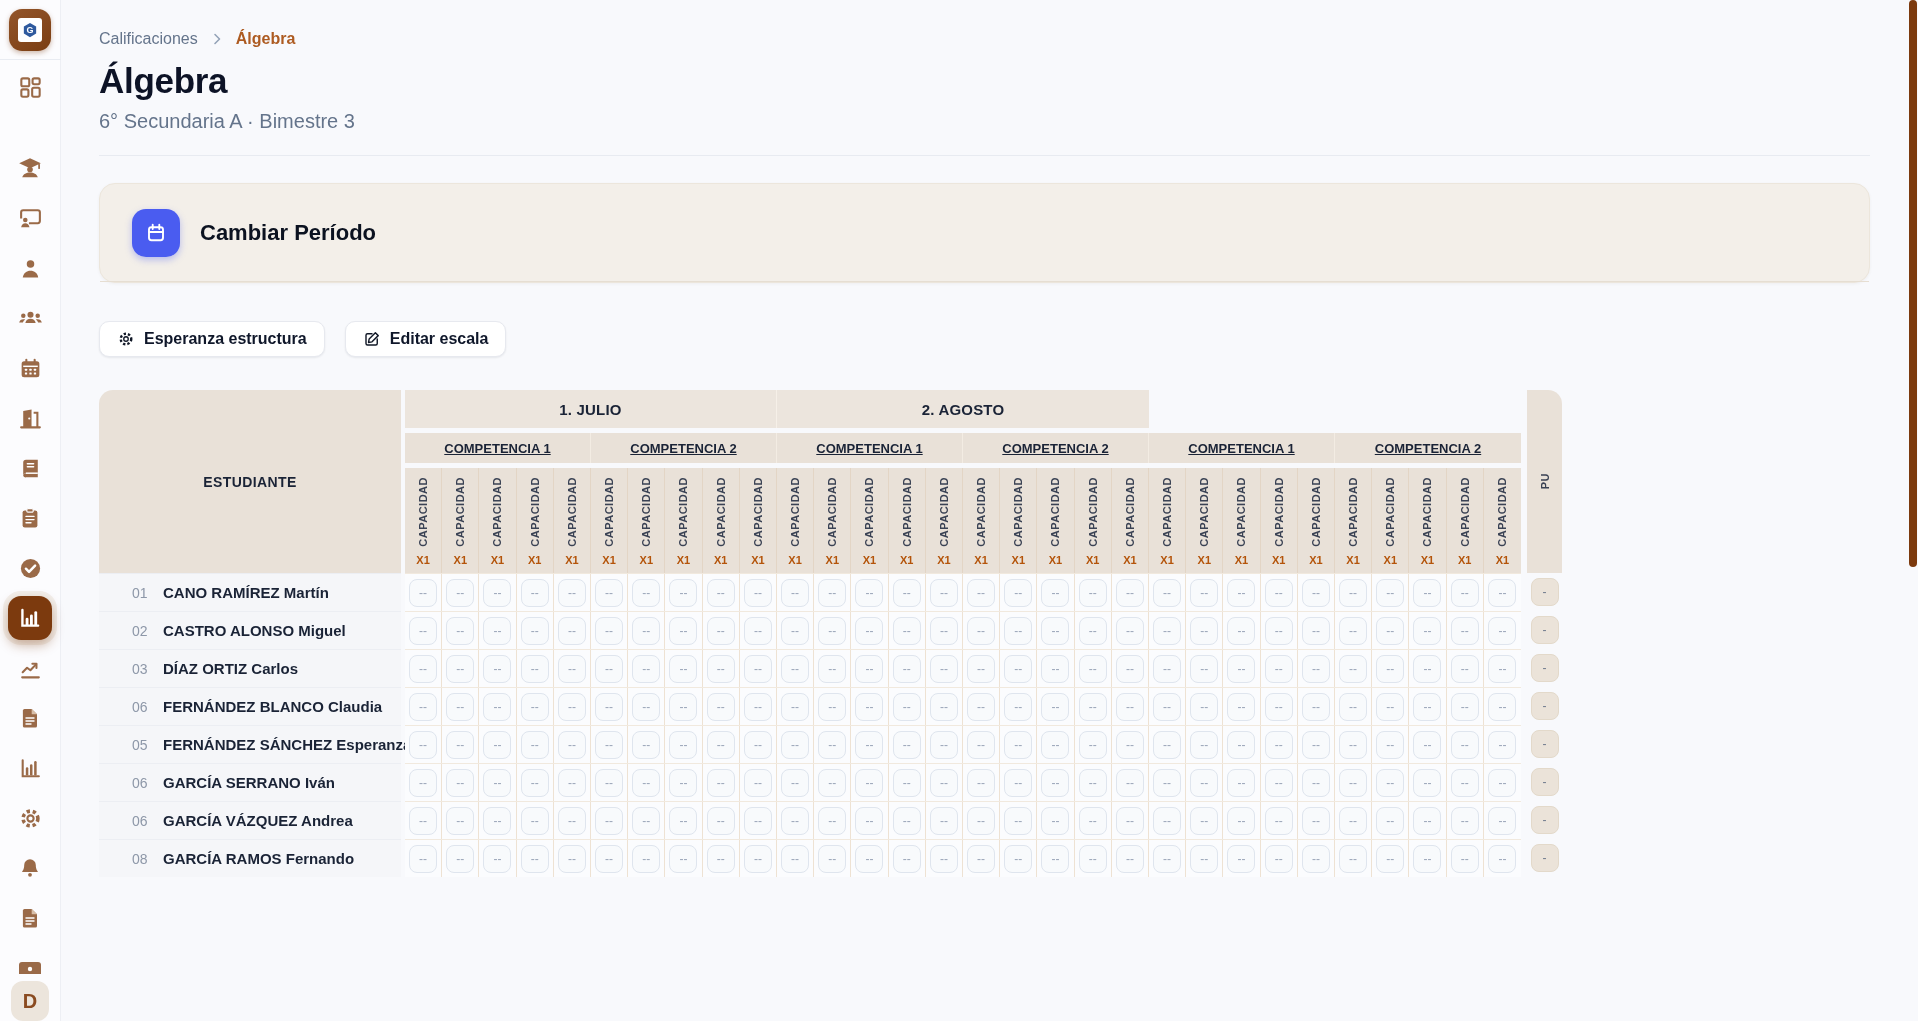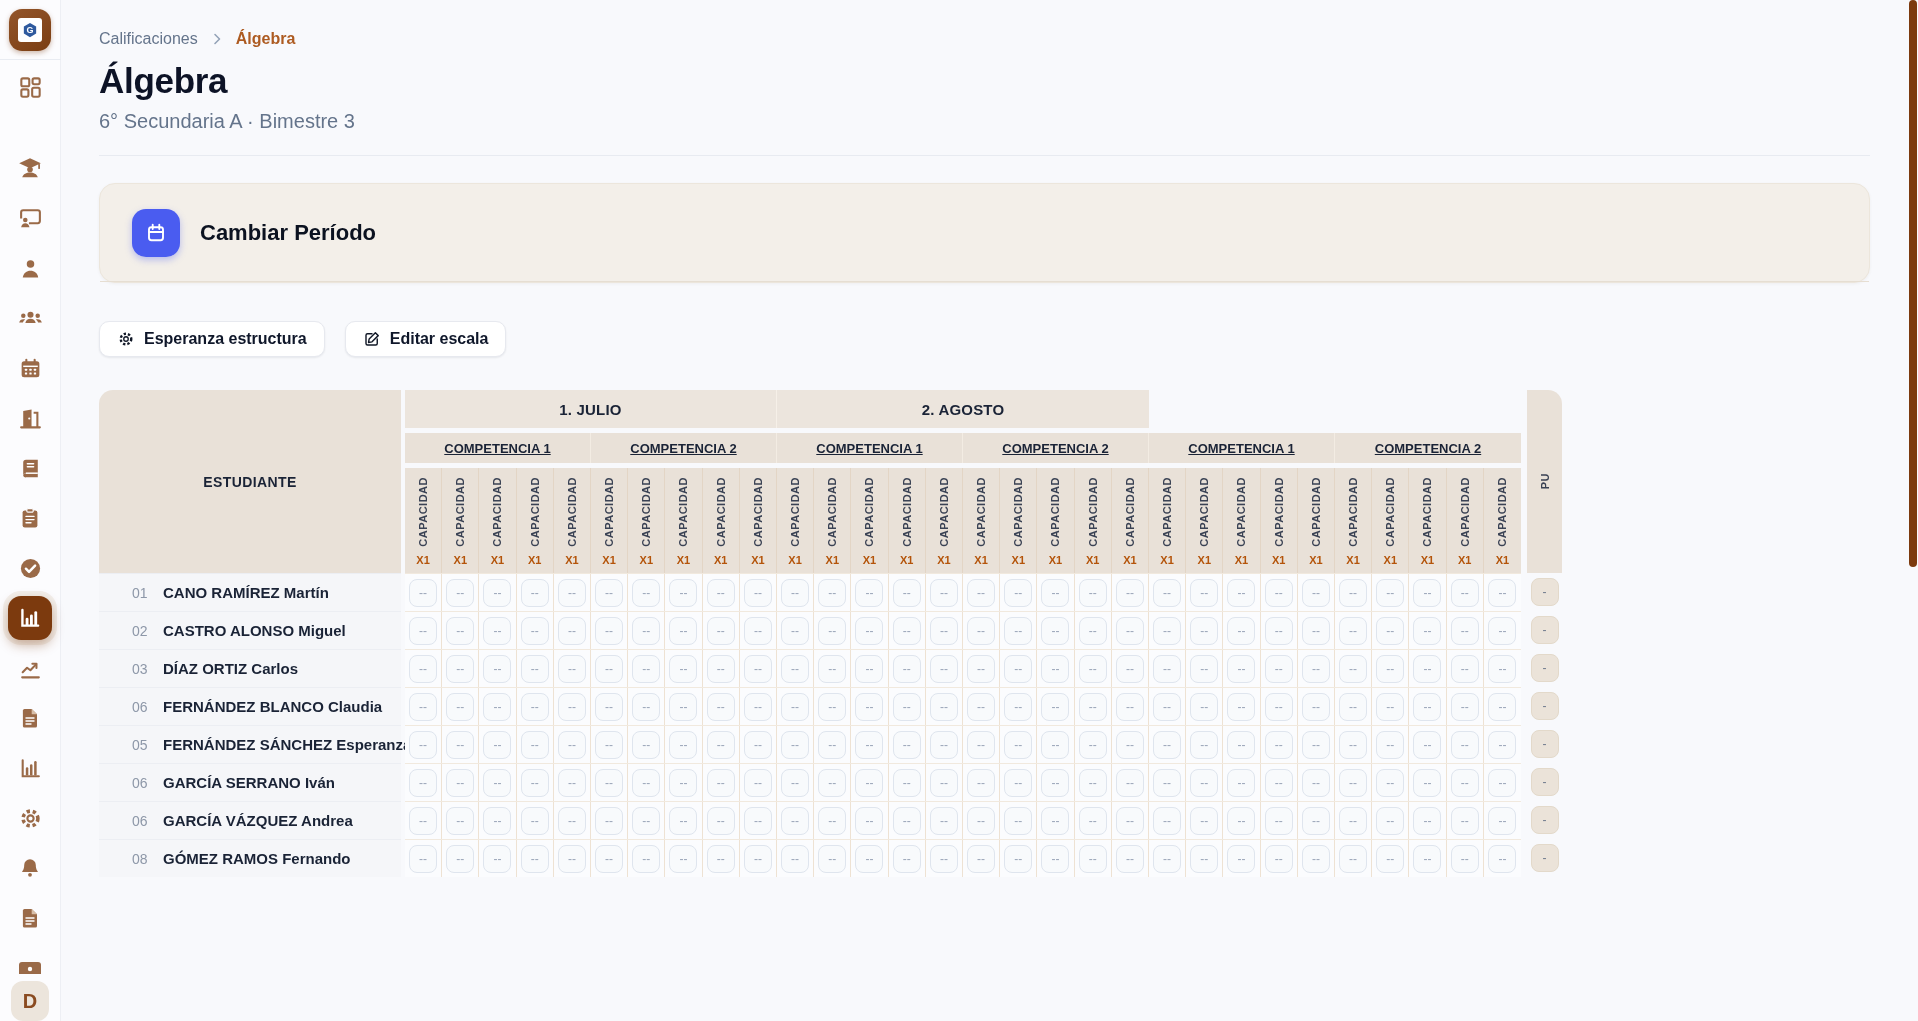--- a/index.html
+++ b/index.html
@@ -387,21 +387,21 @@
         <div class="stud-row">
           <span class="stud-num">06</span>
           <span class="stud-name">GARCÍA SERRANO Iván</span>
         </div>
         <div class="stud-row">
           <span class="stud-num">06</span>
           <span class="stud-name">GARCÍA VÁZQUEZ Andrea</span>
         </div>
         <div class="stud-row">
           <span class="stud-num">08</span>
-          <span class="stud-name">GÓMEZ RAMOS Fernando</span>
+          <span class="stud-name">GARCÍA RAMOS Fernando</span>
         </div>
       </div>
     <div class="gapA"></div>
     <div class="grid-sec" id="grid-sec">
         <div class="row-months">
           <div class="month-cell">1. JULIO</div>
           <div class="month-cell">2. AGOSTO</div>
         </div>
         <div class="row-comp">
           <div class="comp-cell">COMPETENCIA 1</div>

